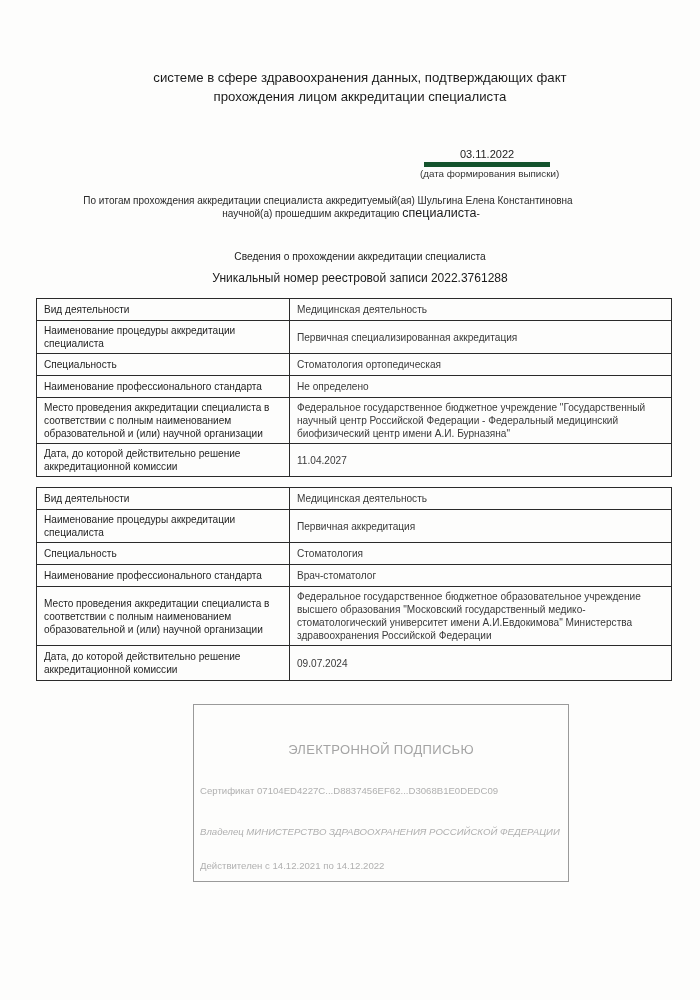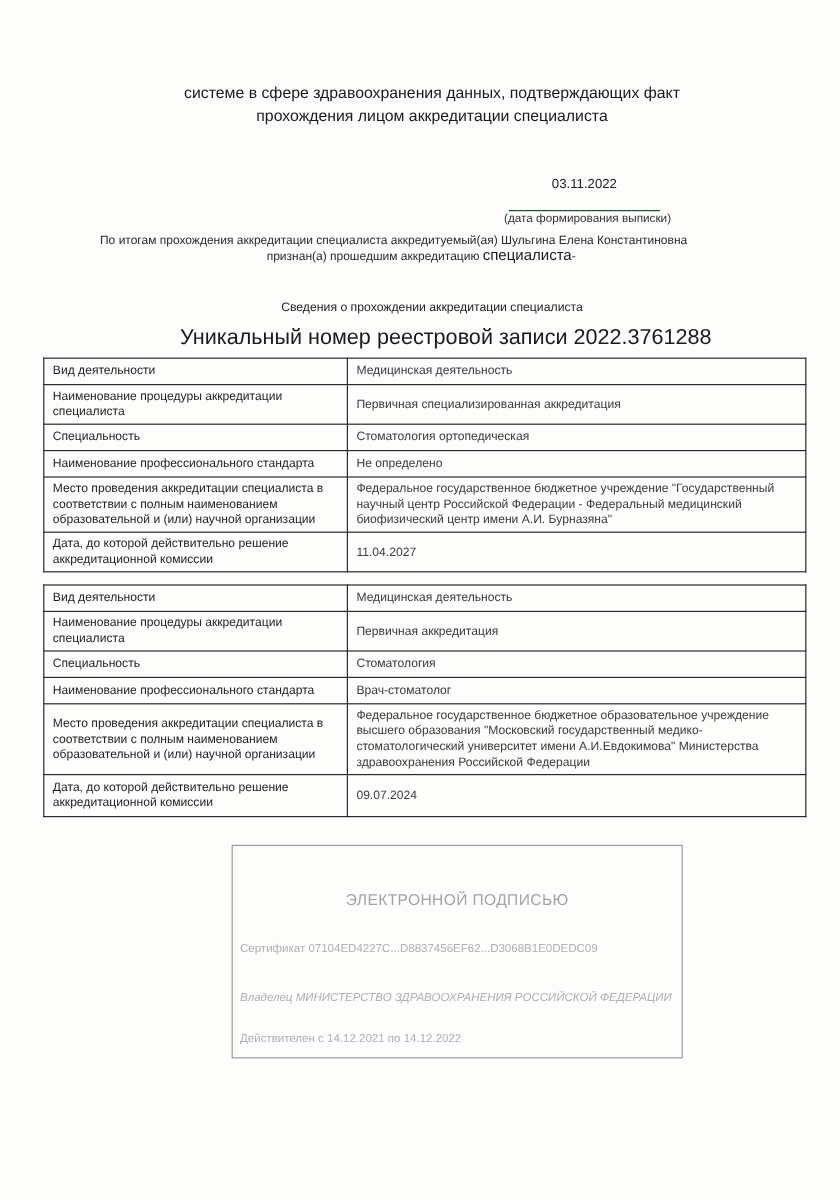--- a/index.html
+++ b/index.html
@@ -35,22 +35,22 @@
     position: absolute;
     top: 148px;
     left: 424px;
     width: 126px;
     text-align: center;
   }
   .date-value {
     font-size: 11px;
     line-height: 13px;
     color: #222;
-    border-bottom: 1px solid #14532d;
-    padding-bottom: 14px;
+    border-bottom: 5px solid #14532d;
+    padding-bottom: 1px;
   }
   .date-caption {
     font-size: 9.8px;
     line-height: 13px;
     color: #333;
     white-space: nowrap;
     margin-left: -4px;
   }
   .result {
     position: absolute;
@@ -72,22 +72,22 @@
     width: 360px;
     text-align: center;
     font-size: 10.2px;
     color: #222;
   }
   .registry {
     position: absolute;
     top: 271px;
     left: 150px;
     width: 420px;
-    text-align: right;
-    font-size: 18px;
+    text-align: center;
+    font-size: 12px;
     color: #1a1a1a;
     white-space: nowrap;
   }
   table.acc {
     position: absolute;
     left: 36px;
     width: 636px;
     border-collapse: collapse;
     table-layout: fixed;
     font-size: 10.1px;
@@ -164,21 +164,21 @@
     <div>прохождения лицом аккредитации специалиста</div>
   </div>
 
   <div class="date-block">
     <div class="date-value">03.11.2022</div>
     <div class="date-caption">(дата формирования выписки)</div>
   </div>
 
   <div class="result">
     <div class="line1">По итогам прохождения аккредитации специалиста аккредитуемый(ая) Шульгина Елена Константиновна</div>
-    <div class="line2"><span>признан(а) прошедшим аккредитацию </span><span class="big">специалиста</span><span>-</span></div>
+    <div class="line2"><span>научной(а) прошедшим аккредитацию </span><span class="big">специалиста</span><span>-</span></div>
   </div>
 
   <div class="section-title">Сведения о прохождении аккредитации специалиста</div>
   <div class="registry">Уникальный номер реестровой записи 2022.3761288</div>
 
   <table class="acc" id="table-1">
     <tbody>
         <tr class="h-22">
       <td class="label">Вид деятельности</td>
       <td class="value">Медицинская деятельность</td>

